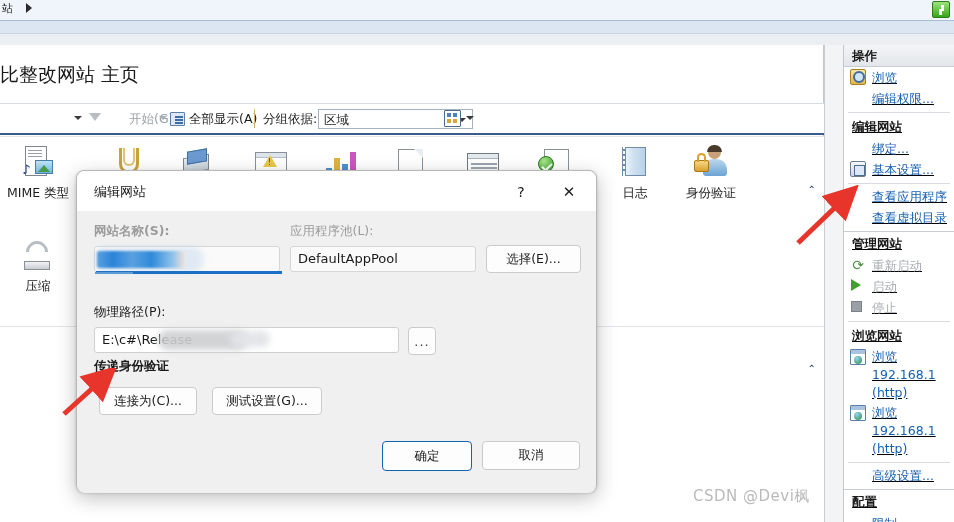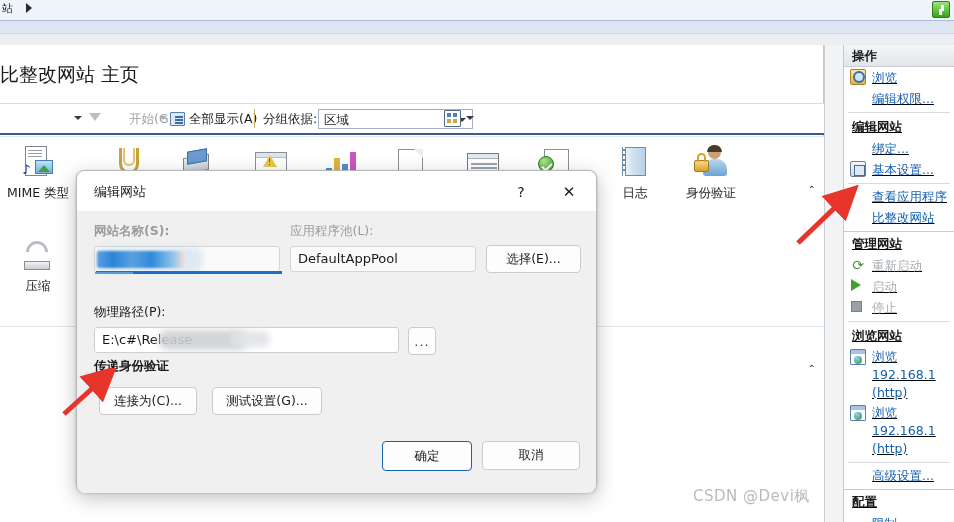--- a/index.html
+++ b/index.html
@@ -771,21 +771,21 @@
     <div class="act-row">
       <span class="act-ico ai-settings"></span>
       <span>基本设置...</span>
     </div>
     <div class="act-rule"></div>
 
     <div class="act-row">
       <span>查看应用程序</span>
     </div>
     <div class="act-row">
-      <span>比整改网站</span>
+      <span>查看虚拟目录</span>
     </div>
     <div class="act-sep"></div>
 
     <div class="act-group-title">管理网站</div>
     <div class="act-row dis">
       <span class="act-ico ai-restart">⟳</span>
       <span>重新启动</span>
     </div>
     <div class="act-row dis">
       <span class="act-ico ai-start"></span>

